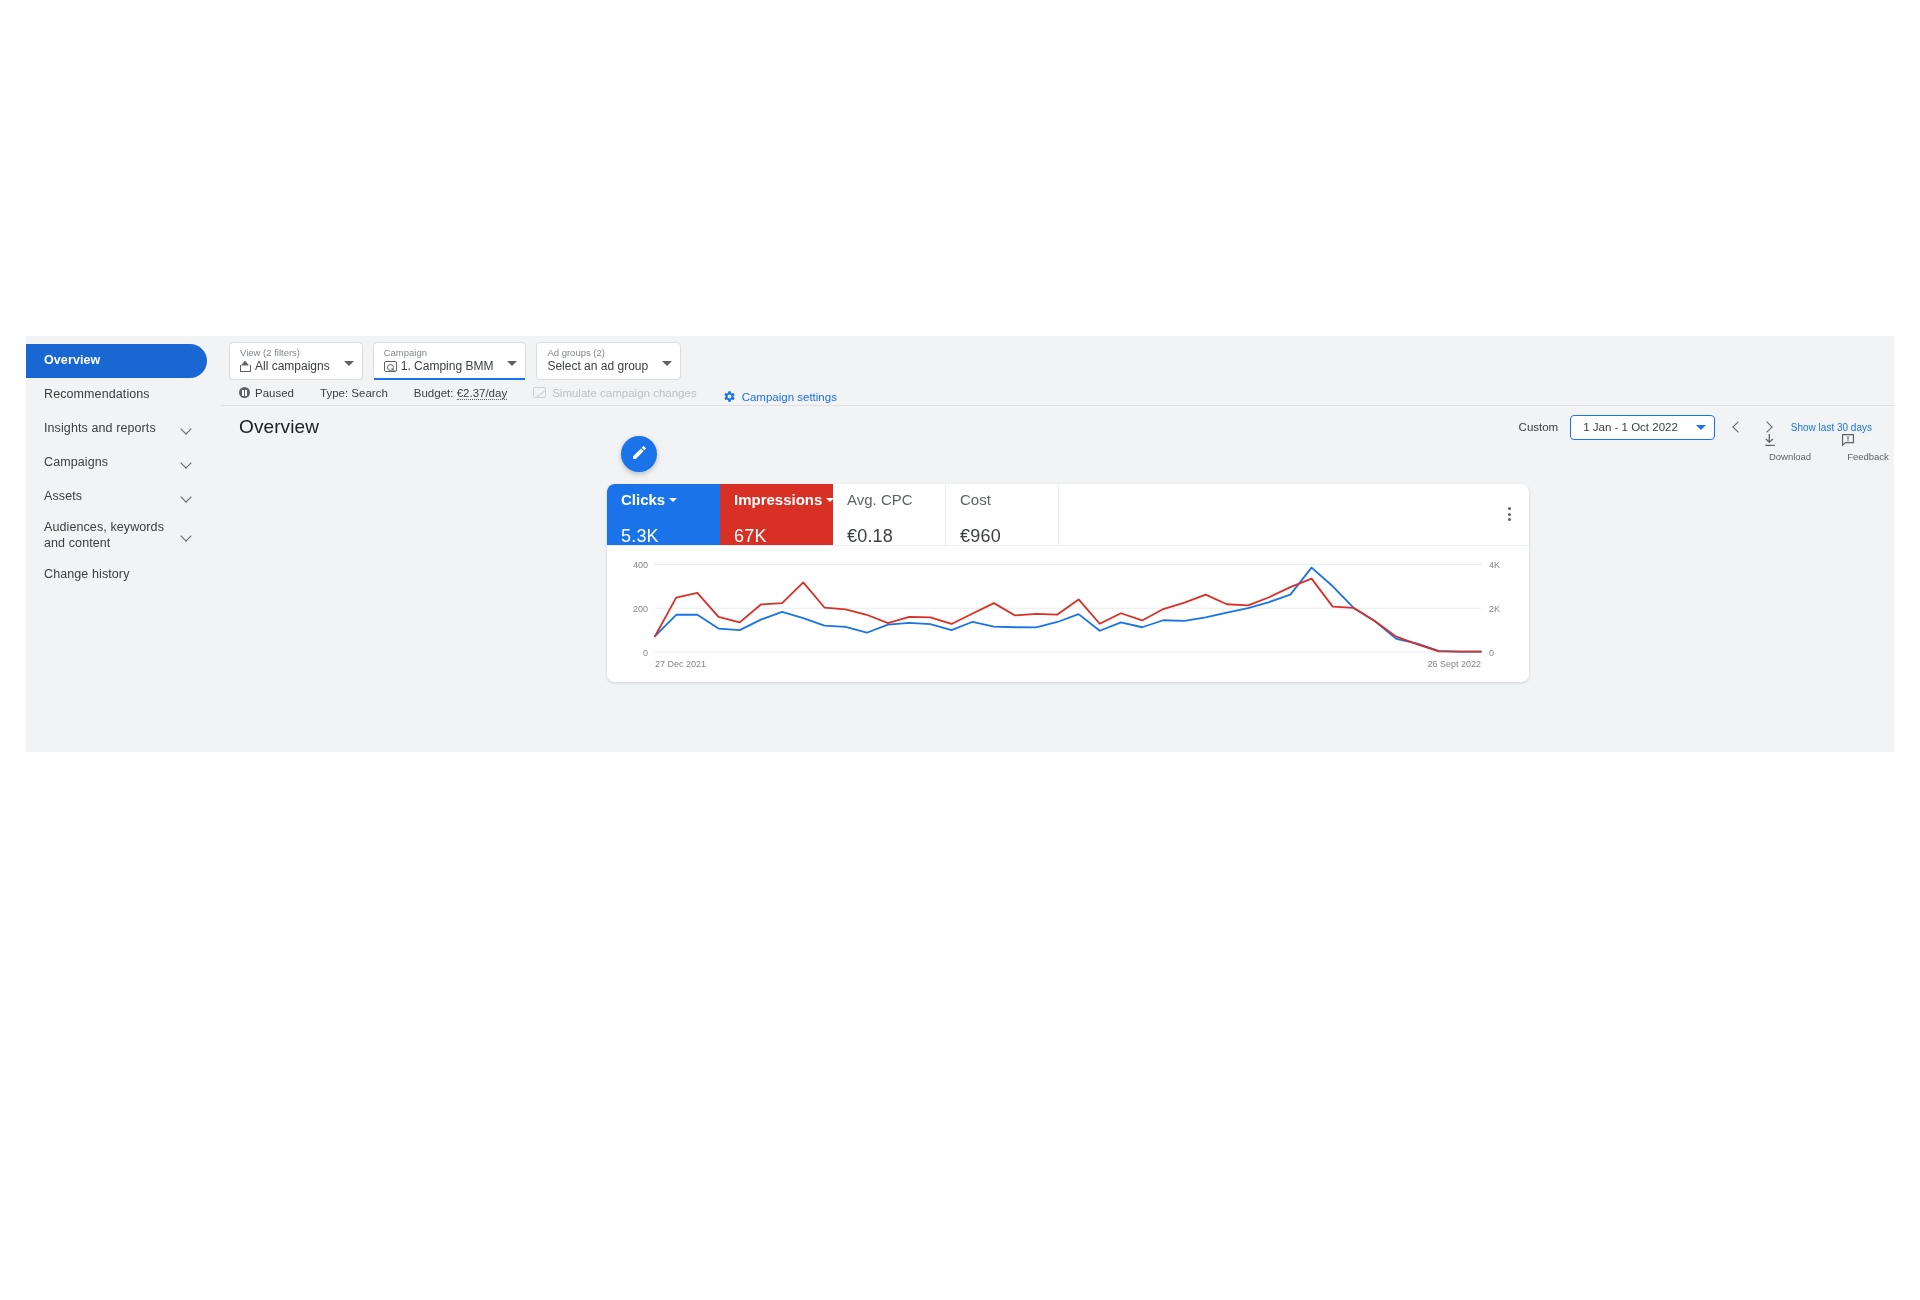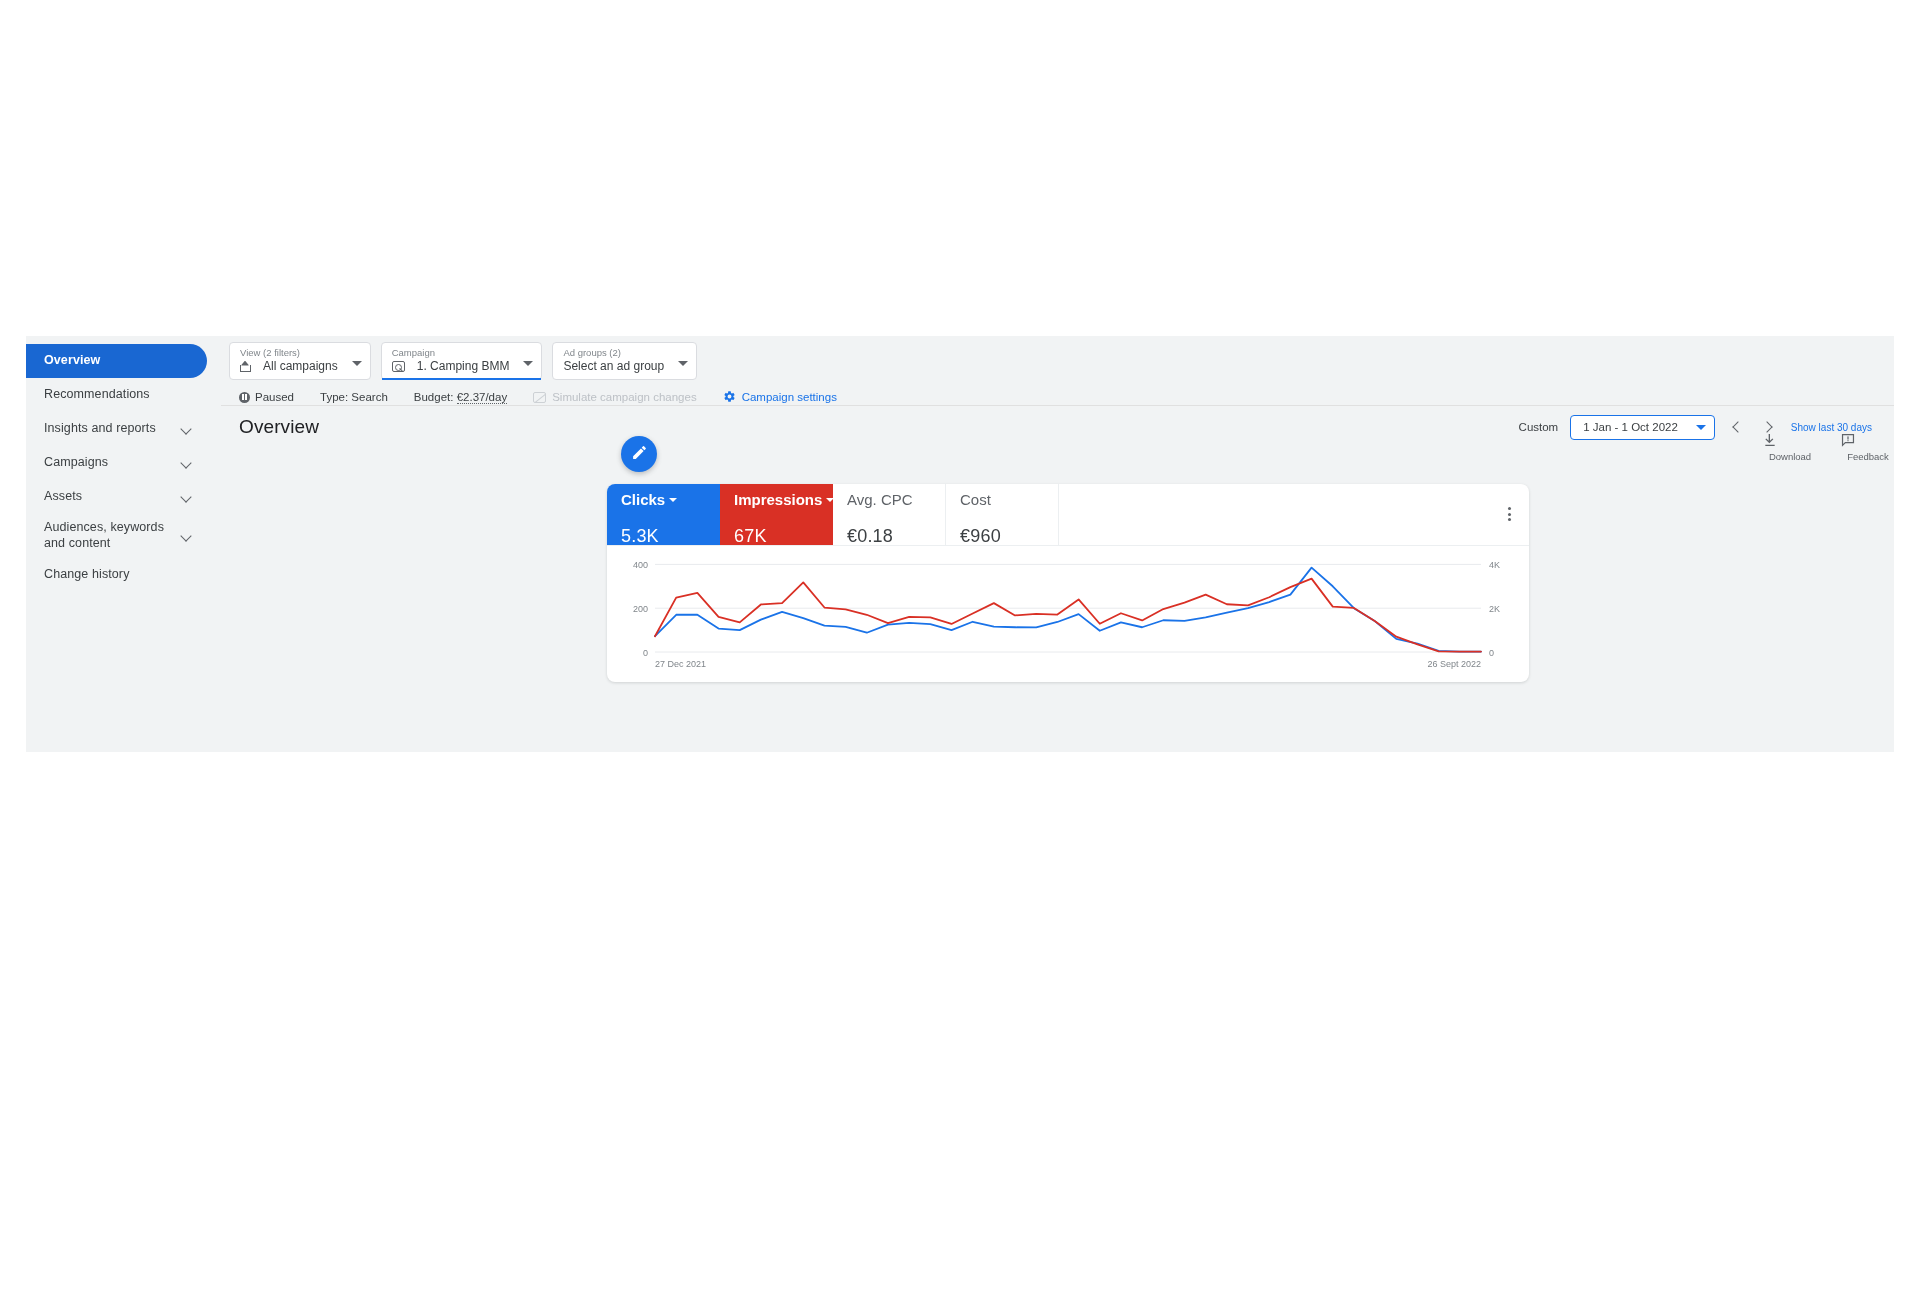--- a/index.html
+++ b/index.html
@@ -93,21 +93,21 @@
     line-height: 12px;
     white-space: nowrap;
   }
   .sel-value {
     font-size: 12px;
     color: #3c4043;
     line-height: 15px;
     white-space: nowrap;
     display: flex;
     align-items: center;
-    gap: 12px;
+    gap: 4px;
   }
   .arrow-dn {
     width: 0; height: 0;
     border-left: 5px solid transparent;
     border-right: 5px solid transparent;
     border-top: 5px solid #5f6368;
     margin-left: 14px;
     margin-top: 14px;
     flex: 0 0 auto;
   }
@@ -163,21 +163,21 @@
     position: absolute;
     left: 6.5px; top: 6.5px;
     width: 3.5px; height: 1.2px;
     background: #5f6368;
     transform: rotate(45deg);
   }
 
   .statusbar {
     height: 24px;
     display: flex;
-    align-items: flex-end;
+    align-items: center;
     gap: 26px;
     padding-left: 18px;
     font-size: 11.5px;
     color: #3c4043;
     border-bottom: 1px solid #e0e0e0;
     padding-bottom: 2px;
   }
   .status-pill { display: flex; align-items: center; gap: 5px; }
   .pause-ic {
     width: 11px; height: 11px;

